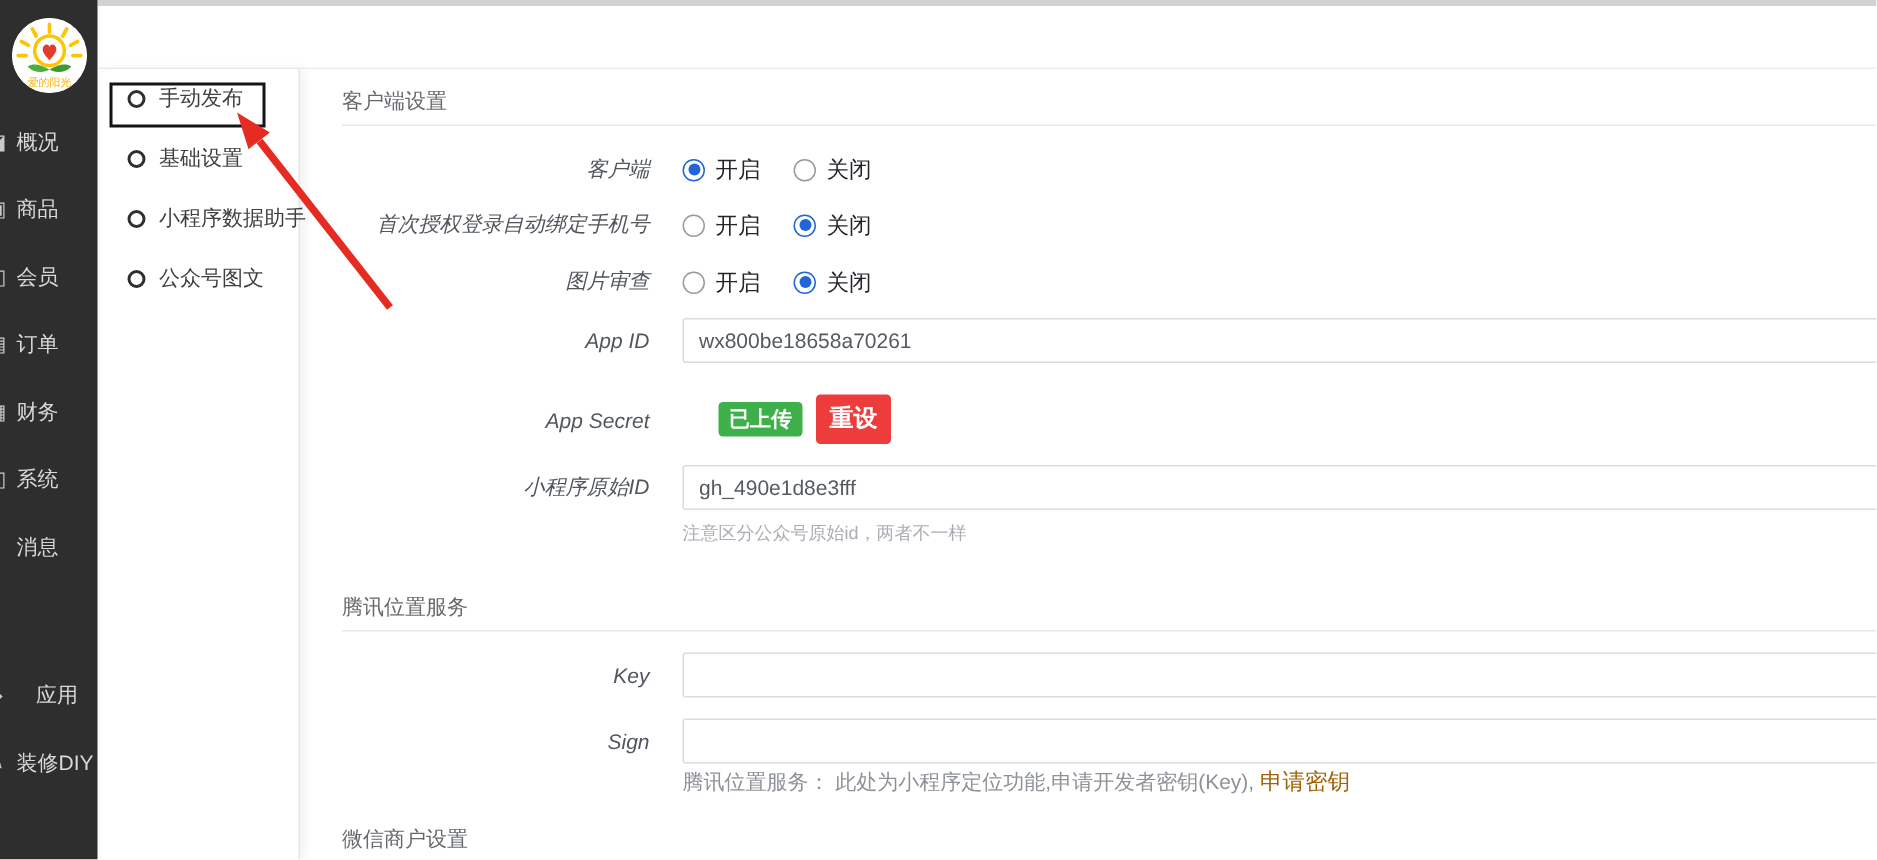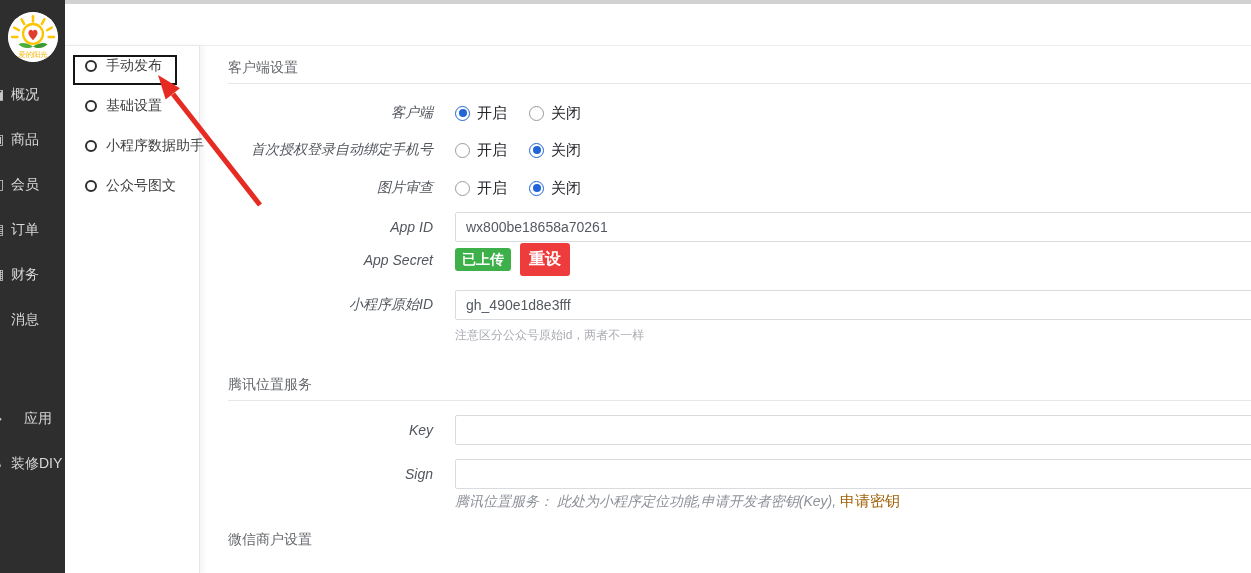--- a/index.html
+++ b/index.html
@@ -46,21 +46,21 @@
 
   .frow { display:flex; align-items:center; }
   .flabel { width:205px; margin-right:22px; text-align:right; font-size:14px; color:#51565d;
             white-space:nowrap; flex:0 0 auto;font-style:italic; }
   .fctrl { display:flex; align-items:center;justify-content:flex-end; }
 
   .row-client { margin-top:14px; height:30px; }
   .row-bind   { margin-top:7px;  height:30px; }
   .row-review { margin-top:8px;  height:30px; }
   .row-appid  { margin-top:8px;  height:32px; }
-  .row-secret { margin-top:0; height:33px; }
+  .row-secret { margin-top:20px; height:33px;gap:24px; }
   .row-origid { margin-top:13px; height:32px; }
   .row-help1  { margin-top:6px;  height:20px; align-items:flex-start; }
   .row-key    { margin-top:14px; height:30px; }
   .row-sign   { margin-top:14px; height:30px; }
   .row-help2  { margin-top:3px;  height:20px; align-items:flex-start; }
   .title-loc  { margin-top:27px; }
   .title-mch  { margin-top:17px; }
 
   .radio { display:inline-flex; align-items:center; justify-content:center;
            width:15px; height:15px; border:1.5px solid #9a9a9a; border-radius:50%;
@@ -72,21 +72,21 @@
 
   .text-input { width:830px; height:30px; border:1px solid #d9dcdf; border-radius:2px;
                 padding:0 10px; font-size:14px; color:#555a61; outline:none;
                 font-family:"Liberation Sans","DejaVu Sans",sans-serif; }
   .badge-green { background:#3eb049; color:#fff; font-size:14px; font-weight:700;
                  height:23px; line-height:23px; padding:0 7px; border-radius:3px; }
   .btn-red { background:#ee3b3b; color:#fff; font-size:16px; font-weight:700; height:33px;
              padding:0 9px; border-radius:3px; border:none; margin-left:9px; cursor:pointer;
              font-family:"Liberation Sans","DejaVu Sans",sans-serif; }
   .help-muted { font-size:12px; color:#aaadb3; }
-  .help-dark  { font-size:14px; color:#8d9198;font-style:italic; }
+  .help-dark  { font-size:14px; color:#8d9198; }
   .help-link  { font-size:15px; color:#a16207; text-decoration:none; cursor:pointer; }
 </style>
 </head>
 <body>
 
 <div id="app">
 
   <aside class="sidebar">
     <div class="logo">
       <svg viewBox="0 0 48 48" width="50" height="50">
@@ -106,20 +106,21 @@
         <path d="M38 31 C34 28.5 29 30 24 33 C28 35.5 34.5 35 38 31 Z" fill="#3a9a2f"></path>
         <text x="24" y="43.5" text-anchor="middle" font-size="7" fill="#f6b60b">爱的阳光</text>
       </svg>
     </div>
     <ul class="nav">
       <li><span class="nav-icon">◪</span><span>概况</span></li>
       <li><span class="nav-icon">▣</span><span>商品</span></li>
       <li><span class="nav-icon">◫</span><span>会员</span></li>
       <li><span class="nav-icon">▤</span><span>订单</span></li>
       <li><span class="nav-icon">▦</span><span>财务</span></li>
+      <li><span class="nav-icon">◧</span><span>系统</span></li>
       <li><span class="nav-icon">●</span><span>消息</span></li>
       <li class="gap-before"><span class="nav-icon">◆</span><span>应用</span></li>
       <li><span class="nav-icon">✎</span><span>装修DIY</span></li>
     </ul>
   </aside>
 
   <header class="topbar"></header>
 
   <aside class="submenu">
     <div class="submenu-item">

